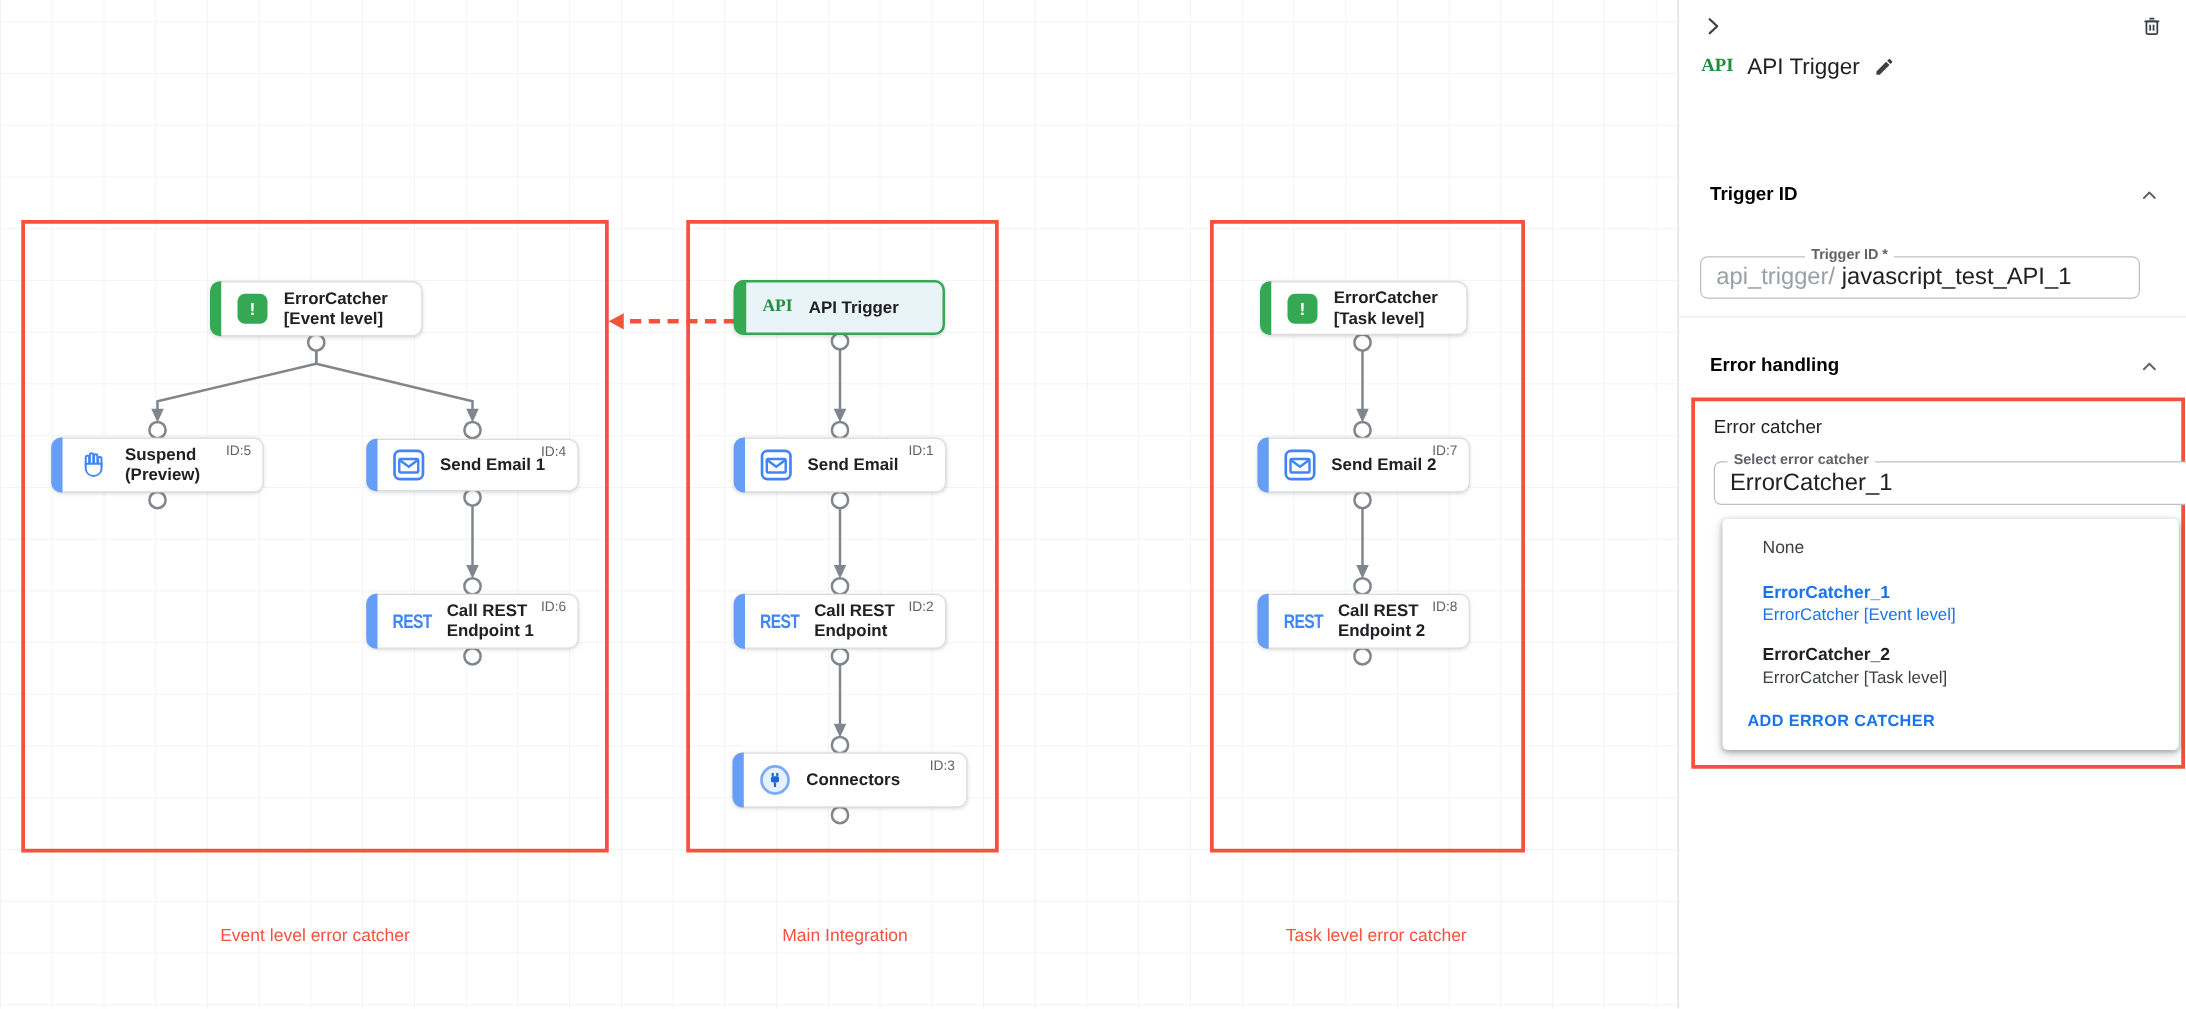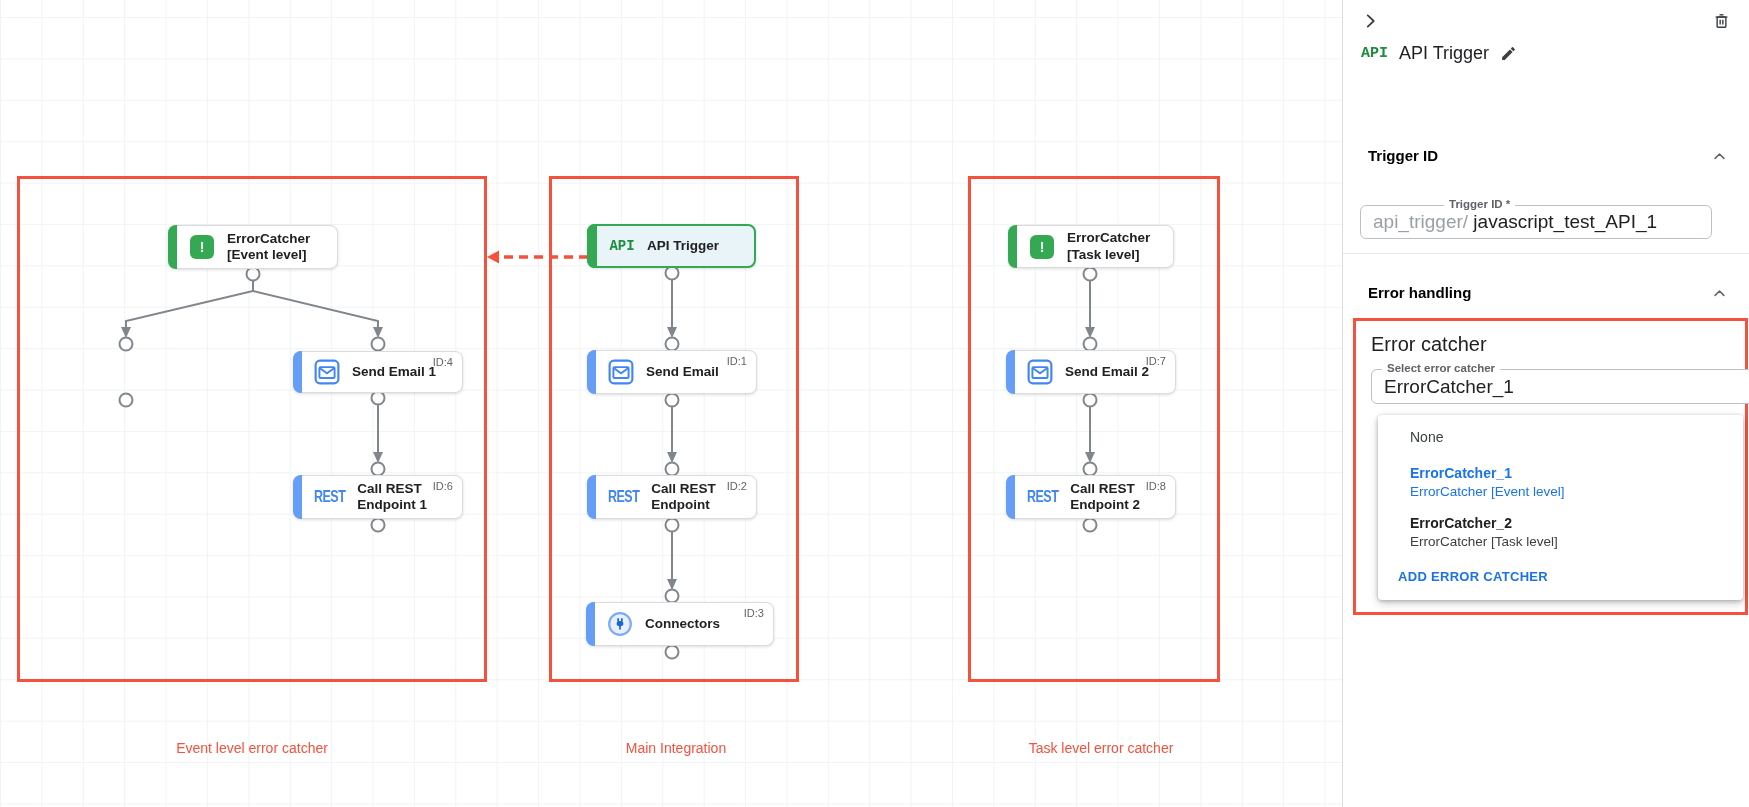--- a/index.html
+++ b/index.html
@@ -21,21 +21,21 @@
   .node::before{content:"";position:absolute;left:-1px;top:-1px;bottom:-1px;width:9px;border-radius:8px 0 0 8px;}
   .node.blue::before{background:#669df6;}
   .node.green::before{background:#34a853;}
   .node.trigger{background:#e8f4f7;border:2px solid #34a853;}
   .node.trigger::before{background:#34a853;width:10px;left:-2px;top:-2px;bottom:-2px;}
   .nicon{margin:0 12px 0 20px;display:flex;align-items:center;justify-content:center;min-width:26px;}
   .ntext{font-size:13.5px;font-weight:bold;color:#202124;line-height:1.2;}
   .badge{position:absolute;top:4px;right:9px;font-size:11px;color:#5f6368;}
   .ec-glyph{display:inline-flex;width:24px;height:24px;border-radius:6px;background:#34a853;color:#fff;
             align-items:center;justify-content:center;font-weight:bold;font-size:14px;}
-  .api-glyph{font-family:Liberation Mono, monospace;font-weight:bold;color:#1e8e3e;font-size:14px;letter-spacing:0px;}
+  .api-glyph{font-family:Liberation Serif, serif;font-weight:bold;color:#1e8e3e;font-size:14px;letter-spacing:0px;}
   .rest-glyph{color:#4285f4;font-weight:bold;font-size:12.5px;letter-spacing:-0.5px;font-family:"Liberation Sans",sans-serif;
               transform:scaleY(1.25);display:inline-block;}
 
   
   .panel{position:absolute;left:1342px;top:0;width:407px;height:807px;background:#fff;
          border-left:1px solid #dadce0;box-sizing:border-box;}
   .collapse-btn{position:absolute;left:18px;top:12px;cursor:pointer;}
   .trash-btn{position:absolute;right:18px;top:11px;cursor:pointer;}
   .title-row{position:absolute;left:18px;top:43px;display:flex;align-items:center;gap:11px;}
   .panel-title{font-size:18px;color:#202124;}
@@ -49,21 +49,21 @@
   .hdivider{position:absolute;left:0;width:100%;height:1px;background:#e8eaed;}
 
   .mat-field{position:absolute;box-sizing:border-box;border:1px solid #bdc1c6;border-radius:6px;background:#fff;}
   .mat-label{position:absolute;top:-8px;background:#fff;padding:0 5px;font-size:11.5px;color:#5f6368;white-space:nowrap;font-weight:bold;}
   .mat-value{position:absolute;left:12px;top:50%;transform:translateY(-50%);font-size:19px;white-space:nowrap;}
   .prefix{color:#9aa0a6;}
   .caret-down{position:absolute;right:14px;top:14px;width:0;height:0;
               border-left:5px solid transparent;border-right:5px solid transparent;border-top:6px solid #5f6368;}
 
   .red-box{position:absolute;left:10px;top:318px;width:395px;height:297px;border:3px solid #f5513d;box-sizing:border-box;}
-  .ec-label{position:absolute;left:15px;top:12px;font-size:20px;color:#202124;}
+  .ec-label{position:absolute;left:15px;top:12px;font-size:15px;color:#202124;}
   .menu{position:absolute;left:22px;top:94px;width:365px;box-sizing:border-box;background:#fff;border-radius:4px;
         box-shadow:0 1px 4px rgba(0,0,0,.28),0 4px 10px rgba(0,0,0,.15);padding:12px 0 16px;}
   .mi{padding:4px 16px;font-size:14px;color:#3c4043;cursor:pointer;margin-left:16px;}
   .mi-name{font-size:14px;font-weight:bold;color:#202124;}
   .mi-desc{font-size:13.5px;color:#3c4043;margin-top:3px;}
   .mi.selected .mi-name,.mi.selected .mi-desc{color:#1a73e8;}
   .mi-none{padding:2px 16px 12px;}
   .mi-group{padding:8px 16px;}
   .mi-add{padding:12px 16px 0 20px;font-size:13px;font-weight:bold;letter-spacing:.3px;color:#1a73e8;cursor:pointer;}
   svg{display:block;}
@@ -144,20 +144,36 @@
     <div class="node green" style="left:168px;top:225px;width:170px;height:44px;">
       <span class="nicon">
           <span class="ec-glyph">!</span>
         </span>
       <div class="ntext">
           <div>ErrorCatcher</div>
           <div>[Event level]</div>
         </div>
     </div>
 
+    <div class="node blue" style="left:41px;top:350px;width:170px;height:44px;">
+      <span class="nicon">
+        <svg width="24" height="24" viewBox="0 0 24 24" fill="#fff" stroke="#4285f4" stroke-width="1.6">
+          <rect x="5.6" y="4.5" width="2.7" height="9" rx="1.3"></rect>
+          <rect x="8.9" y="2.6" width="2.7" height="11" rx="1.3"></rect>
+          <rect x="12.2" y="3.4" width="2.7" height="10" rx="1.3"></rect>
+          <rect x="15.5" y="5.6" width="2.7" height="8" rx="1.3"></rect>
+          <path d="M5.6 11 L5.6 15.5 A6.4 6.4 0 0 0 18.2 15.5 L18.2 11 Z" fill="#fff"></path>
+        </svg>
+      </span>
+      <div class="ntext">
+          <div>Suspend</div>
+          <div>(Preview)</div>
+        </div>
+      <span class="badge">ID:5</span>
+    </div>
 
     <div class="node blue" style="left:293px;top:351px;width:170px;height:42px;">
       <span class="nicon">
         <svg width="26" height="26" viewBox="0 0 24 24" fill="none" stroke="#4285f4">
           <rect x="1.5" y="1.5" width="21" height="21" rx="4" stroke-width="2"></rect>
           <rect x="5" y="7.5" width="14" height="10" rx="1" stroke-width="1.8"></rect>
           <path d="M5.5 8.5 L12 13.2 L18.5 8.5" stroke-width="1.8"></path>
         </svg>
       </span>
       <div class="ntext">

